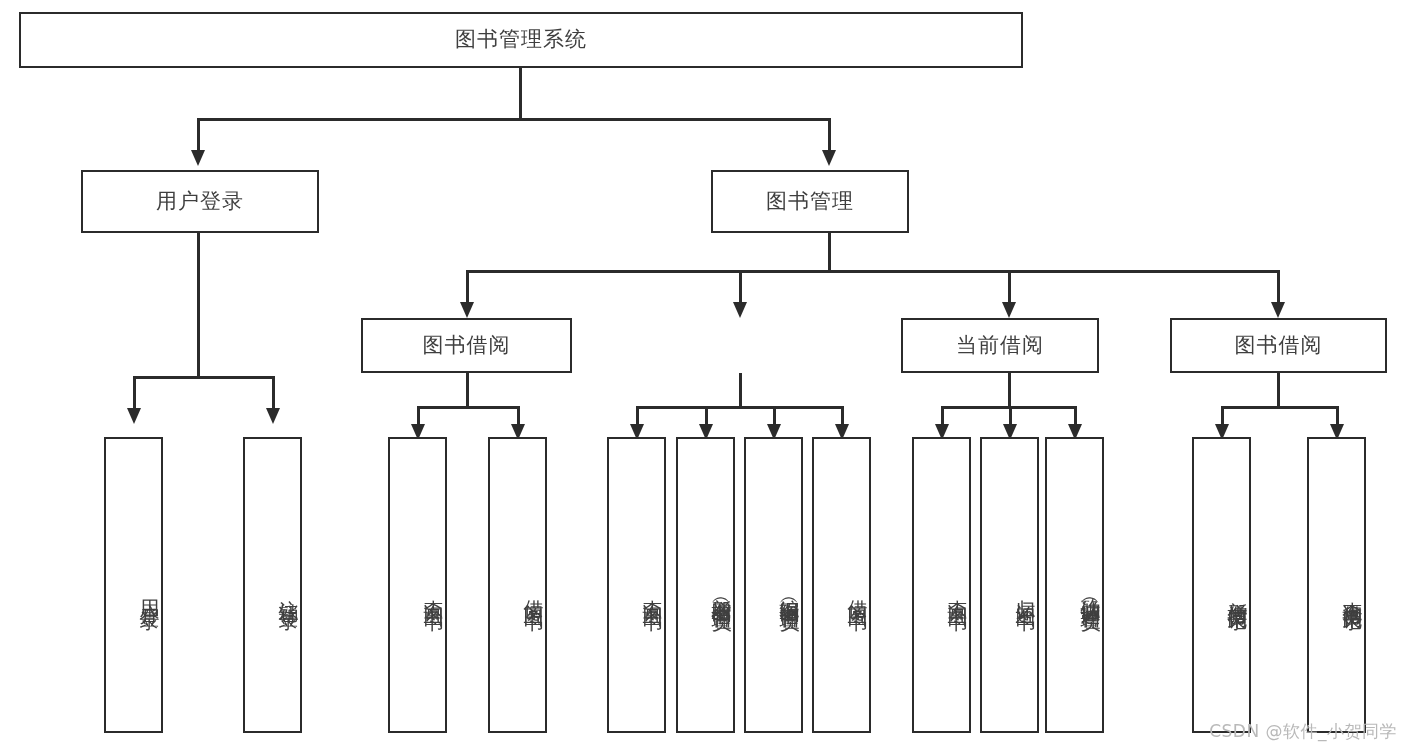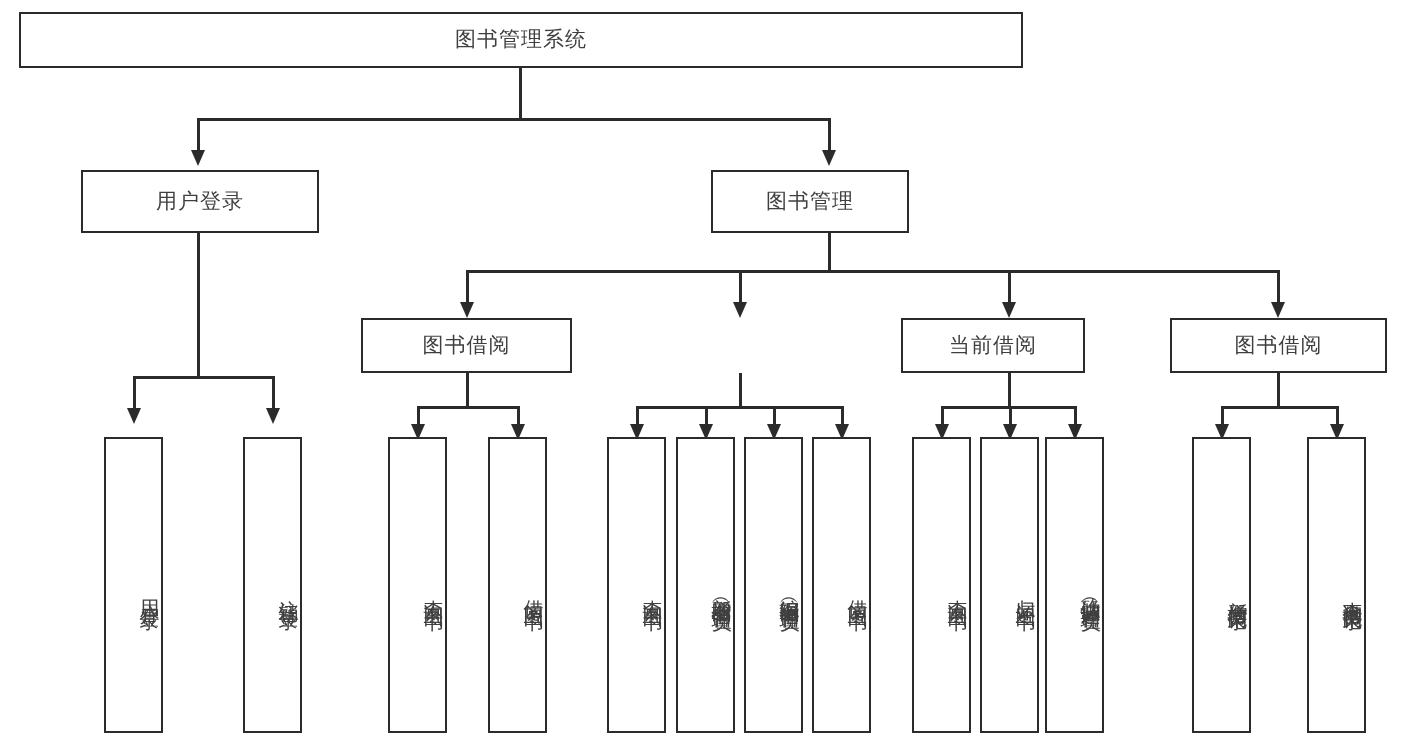--- a/index.html
+++ b/index.html
@@ -119,21 +119,21 @@
   <div class="conn v" style="left:739px; top:270px; height:34px;"></div>
   <div class="arrow" style="left:733px; top:302px;"></div>
   <div class="conn v" style="left:1008px; top:270px; height:34px;"></div>
   <div class="arrow" style="left:1002px; top:302px;"></div>
   <div class="conn v" style="left:1277px; top:270px; height:34px;"></div>
   <div class="arrow" style="left:1271px; top:302px;"></div>
 
   <div class="node horizontal" style="left:361px; top:318px; width:211px; height:55px;">
     <span class="node-label">图书借阅</span>
   </div>
-  <div class="node horizontal" style="left:901px; top:318px; width:184px; height:55px;">
+  <div class="node horizontal" style="left:901px; top:318px; width:198px; height:55px;">
     <span class="node-label">当前借阅</span>
   </div>
   <div class="node horizontal" style="left:1170px; top:318px; width:217px; height:55px;">
     <span class="node-label">图书借阅</span>
   </div>
 
   <div class="conn v" style="left:466px; top:373px; height:36px;"></div>
   <div class="conn h" style="left:417px; top:406px; width:103px;"></div>
   <div class="conn v" style="left:417px; top:406px; height:26px;"></div>
   <div class="arrow" style="left:411px; top:424px;"></div>
@@ -204,14 +204,15 @@
     <span class="node-label">确认归还（管理员）</span>
   </div>
 
   <div class="node vertical tall-text" style="left:1192px; top:437px; width:59px; height:296px;">
     <span class="node-label">新增借阅记录</span>
   </div>
   <div class="node vertical tall-text" style="left:1307px; top:437px; width:59px; height:296px;">
     <span class="node-label">查询借阅记录</span>
   </div>
 
+  <div id="watermark">CSDN @软件_小贺同学</div>
 
 </div>
 
 </body></html>

